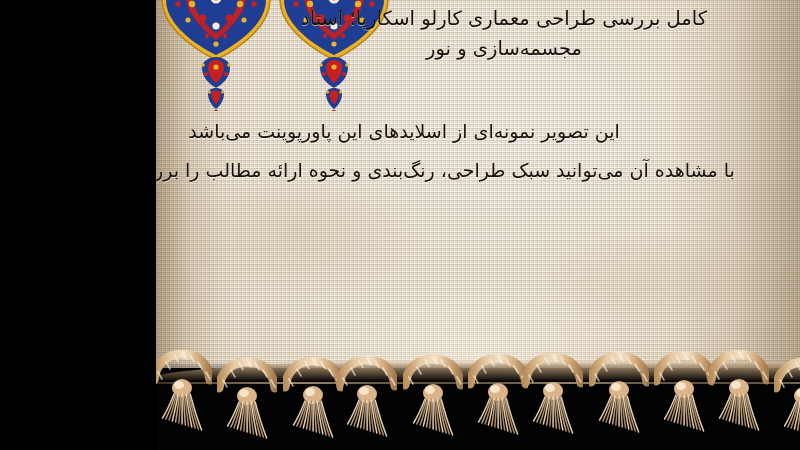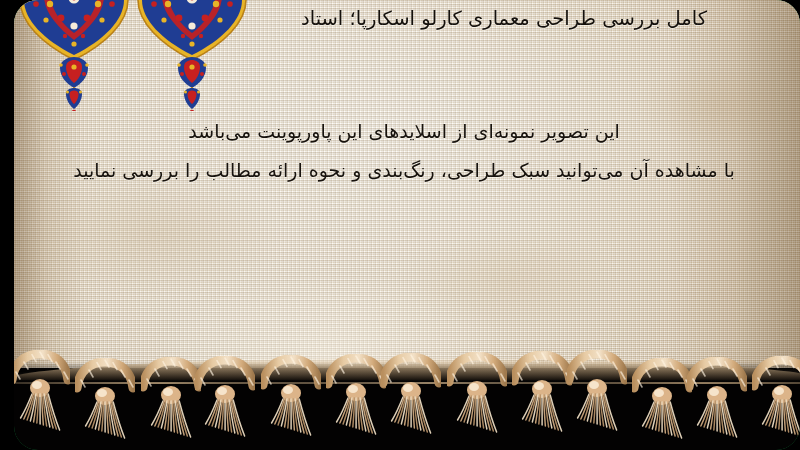--- a/index.html
+++ b/index.html
@@ -6,25 +6,24 @@
     margin: 0;
     padding: 0;
     background: #000;
   }
   body {
     font-family: "DejaVu Sans", sans-serif;
   }
 
   #slide {
     position: relative;
-    width: 786px;
+    width: 644px;
     height: 450px;
     overflow: hidden;
     background: #15803d;
-    border-radius: 24px;
   }
 
   
   .carpet-field {
     position: absolute;
     left: 0; top: 0;
     width: 800px;
     height: 378px;
     background:
       radial-gradient(ellipse 520px 300px at 46% 34%, rgba(255,252,244,0.92) 0%, rgba(250,243,228,0.45) 52%, rgba(235,222,198,0.0) 85%),
@@ -778,20 +777,21 @@
         <use href="#medallion"></use>
       </g>
       <g transform="translate(178,72)">
         <use href="#pendant"></use>
       </g>
     </svg>
   </div>
 
   <div class="title-block">
     <div class="title-line text-shadow-soft">کامل بررسی طراحی معماری کارلو اسکارپا؛ استاد</div>
+    <div class="title-line text-shadow-soft">مجسمه‌سازی و نور</div>
   </div>
 
   <div class="body-block">
     <div class="body-line l1 text-shadow-soft">این تصویر نمونه‌ای از اسلایدهای این پاورپوینت می‌باشد</div>
     <div class="body-line l2 text-shadow-soft">با مشاهده آن می‌توانید سبک طراحی، رنگ‌بندی و نحوه ارائه مطالب را بررسی نمایید</div>
   </div>
 
 </div>
 
 </body></html>

